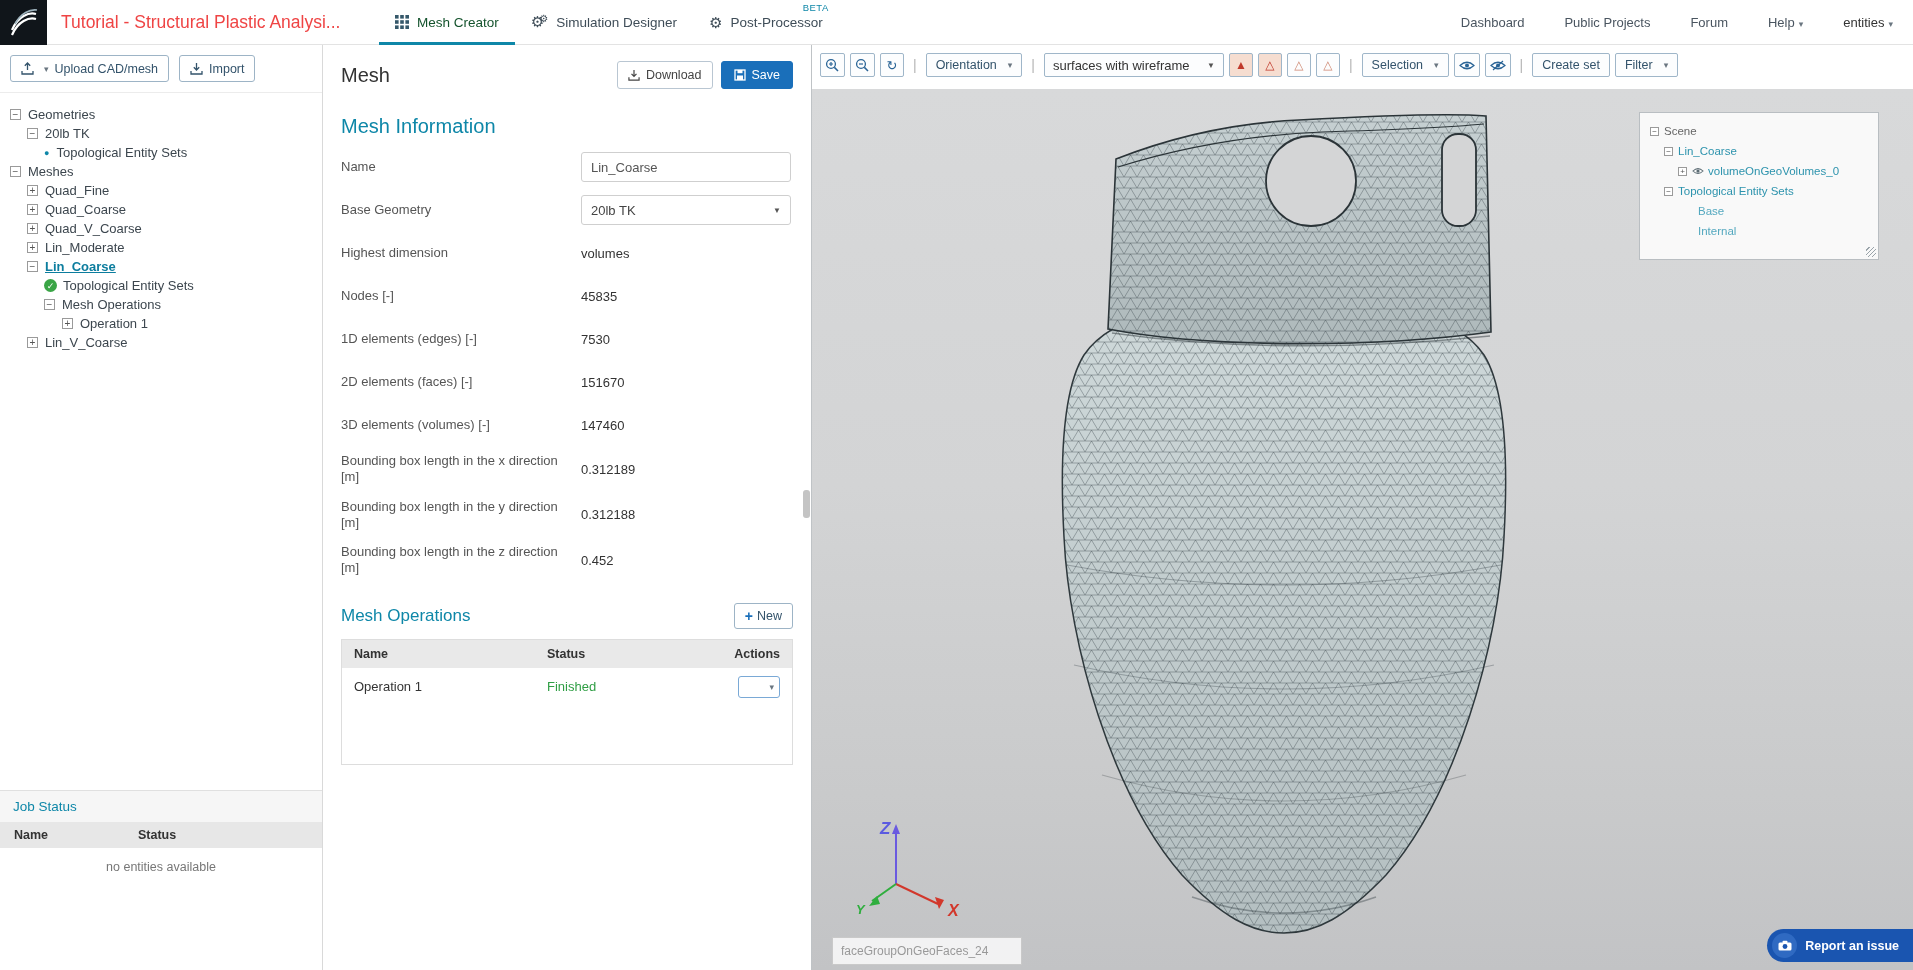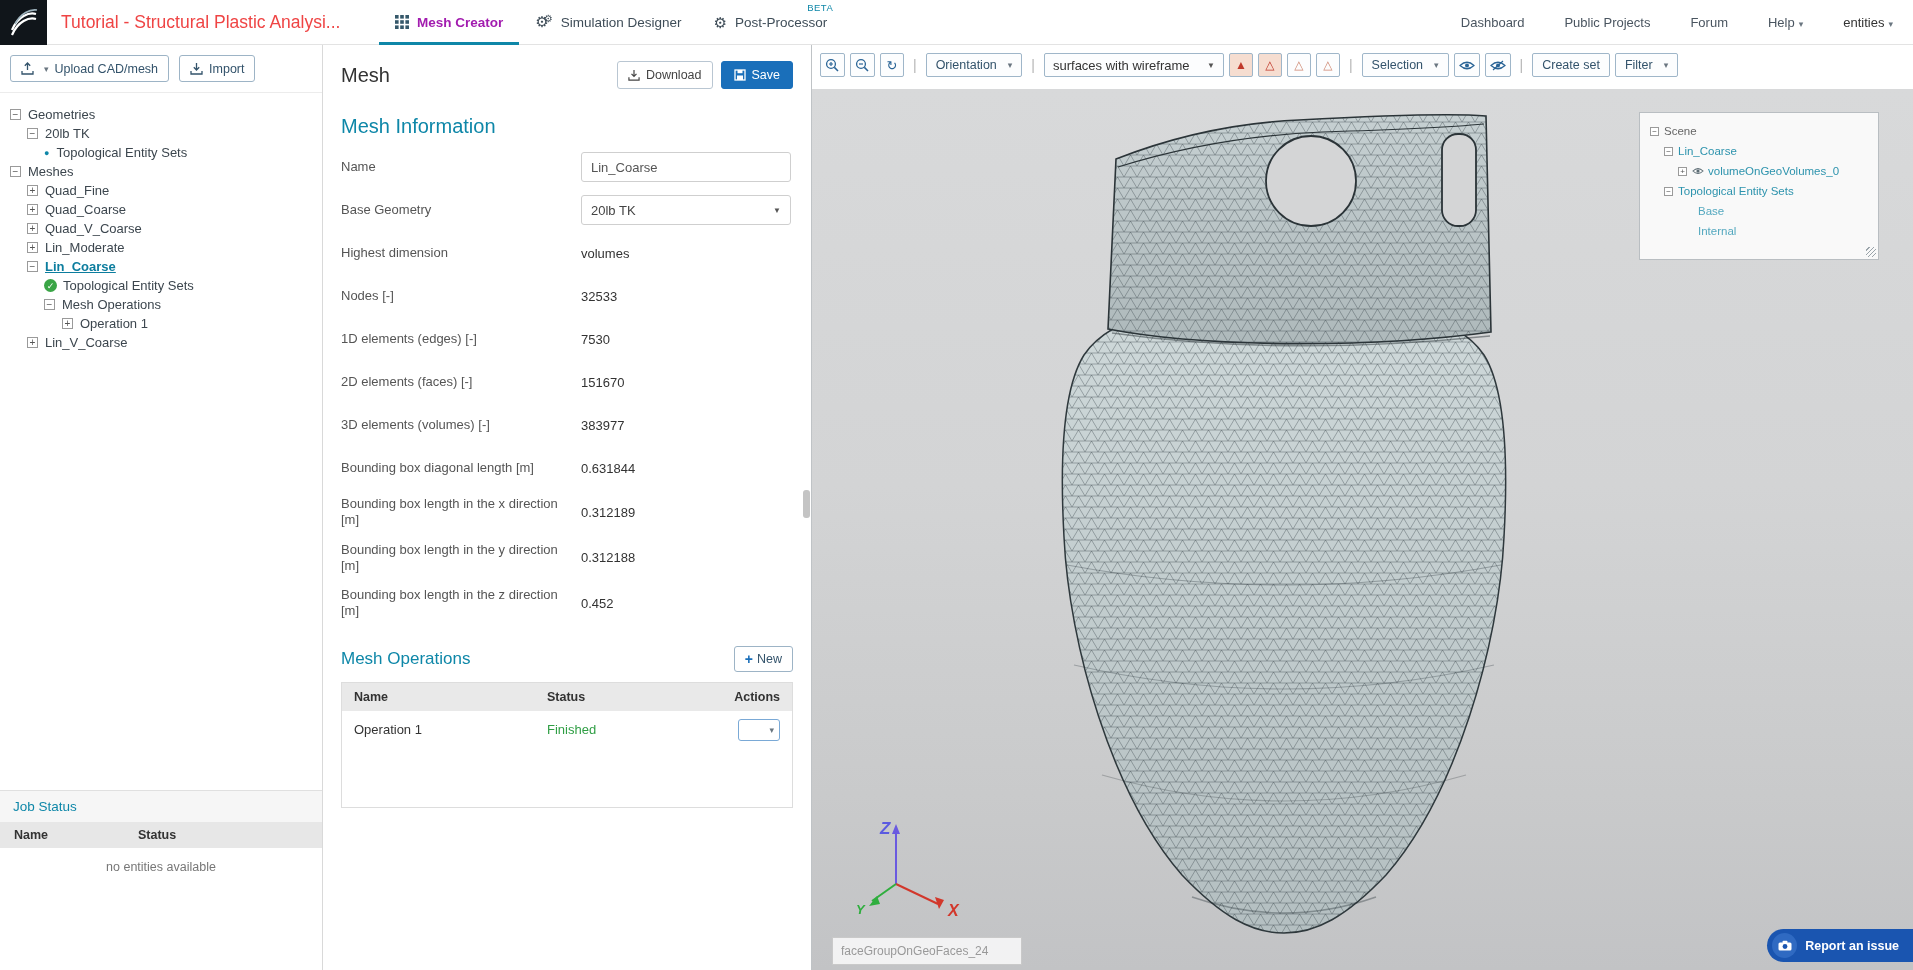--- a/index.html
+++ b/index.html
@@ -5,21 +5,21 @@
   * { margin:0; padding:0; box-sizing:border-box; }
   html,body { width:1913px; height:970px; overflow:hidden; font-family:"Liberation Sans",sans-serif; background:#fff; }
   .app { position:relative; width:1913px; height:970px; }
 
   
   .topbar { position:absolute; left:0; top:0; width:100%; height:45px; background:#fff; border-bottom:1px solid #e3e3e3; display:flex; align-items:center; z-index:30; }
   .logo { width:47px; height:45px; background:#10151a; flex:0 0 auto; display:flex; align-items:center; justify-content:center; cursor:pointer; }
   .proj-title { color:#ef4444; font-size:17.5px; margin-left:14px; width:318px; white-space:nowrap; overflow:hidden; }
   .tabs { display:flex; height:45px; align-items:stretch; }
   .tab { position:relative; display:flex; align-items:center; gap:8px; padding:0 16px; font-size:13.5px; color:#3f4d58; cursor:pointer; }
-  .tab.active { font-weight:bold; color:#a21caf; box-shadow:inset 0 -3px 0 #0e87a8;justify-content:space-between; }
+  .tab.active { font-weight:normal; color:#14532d; box-shadow:inset 0 -3px 0 #0e87a8;justify-content:space-between; }
   .beta { position:absolute; top:2px; right:10px; font-size:9.5px; color:#0e87a8; letter-spacing:.5px; }
   .gear-glyph { font-size:15px; color:#3f4d58; line-height:1; }
   .gear-sm { font-size:10px; margin-left:-5px; vertical-align:top; }
   .top-right { margin-left:auto; display:flex; align-items:center; gap:40px; padding-right:20px; font-size:13px; color:#4a5560; }
   .top-link { cursor:pointer; }
   .caret { font-size:9px; color:#6a7680; margin-left:4px; }
   .user-item { color:#333; cursor:pointer; }
 
   
   .sidebar { position:absolute; left:0; top:45px; width:323px; bottom:0; background:#fff; border-right:1px solid #d9d9d9; display:flex; flex-direction:column; }
@@ -262,37 +262,33 @@
         <span class="sel-arrow">▼</span>
       </span>
     </div>
 
     <div class="frow">
         <span class="flabel">Highest dimension</span>
         <span class="fvalue">volumes</span>
       </div>
     <div class="frow">
         <span class="flabel">Nodes [-]</span>
-        <span class="fvalue">32533</span>
+        <span class="fvalue">45835</span>
       </div>
     <div class="frow">
         <span class="flabel">1D elements (edges) [-]</span>
         <span class="fvalue">7530</span>
       </div>
     <div class="frow">
         <span class="flabel">2D elements (faces) [-]</span>
         <span class="fvalue">151670</span>
       </div>
     <div class="frow">
         <span class="flabel">3D elements (volumes) [-]</span>
-        <span class="fvalue">383977</span>
-      </div>
-    <div class="frow">
-        <span class="flabel">Bounding box diagonal length [m]</span>
-        <span class="fvalue">0.631844</span>
+        <span class="fvalue">147460</span>
       </div>
     <div class="frow">
         <span class="flabel">Bounding box length in the x direction [m]</span>
         <span class="fvalue">0.312189</span>
       </div>
     <div class="frow">
         <span class="flabel">Bounding box length in the y direction [m]</span>
         <span class="fvalue">0.312188</span>
       </div>
     <div class="frow">

